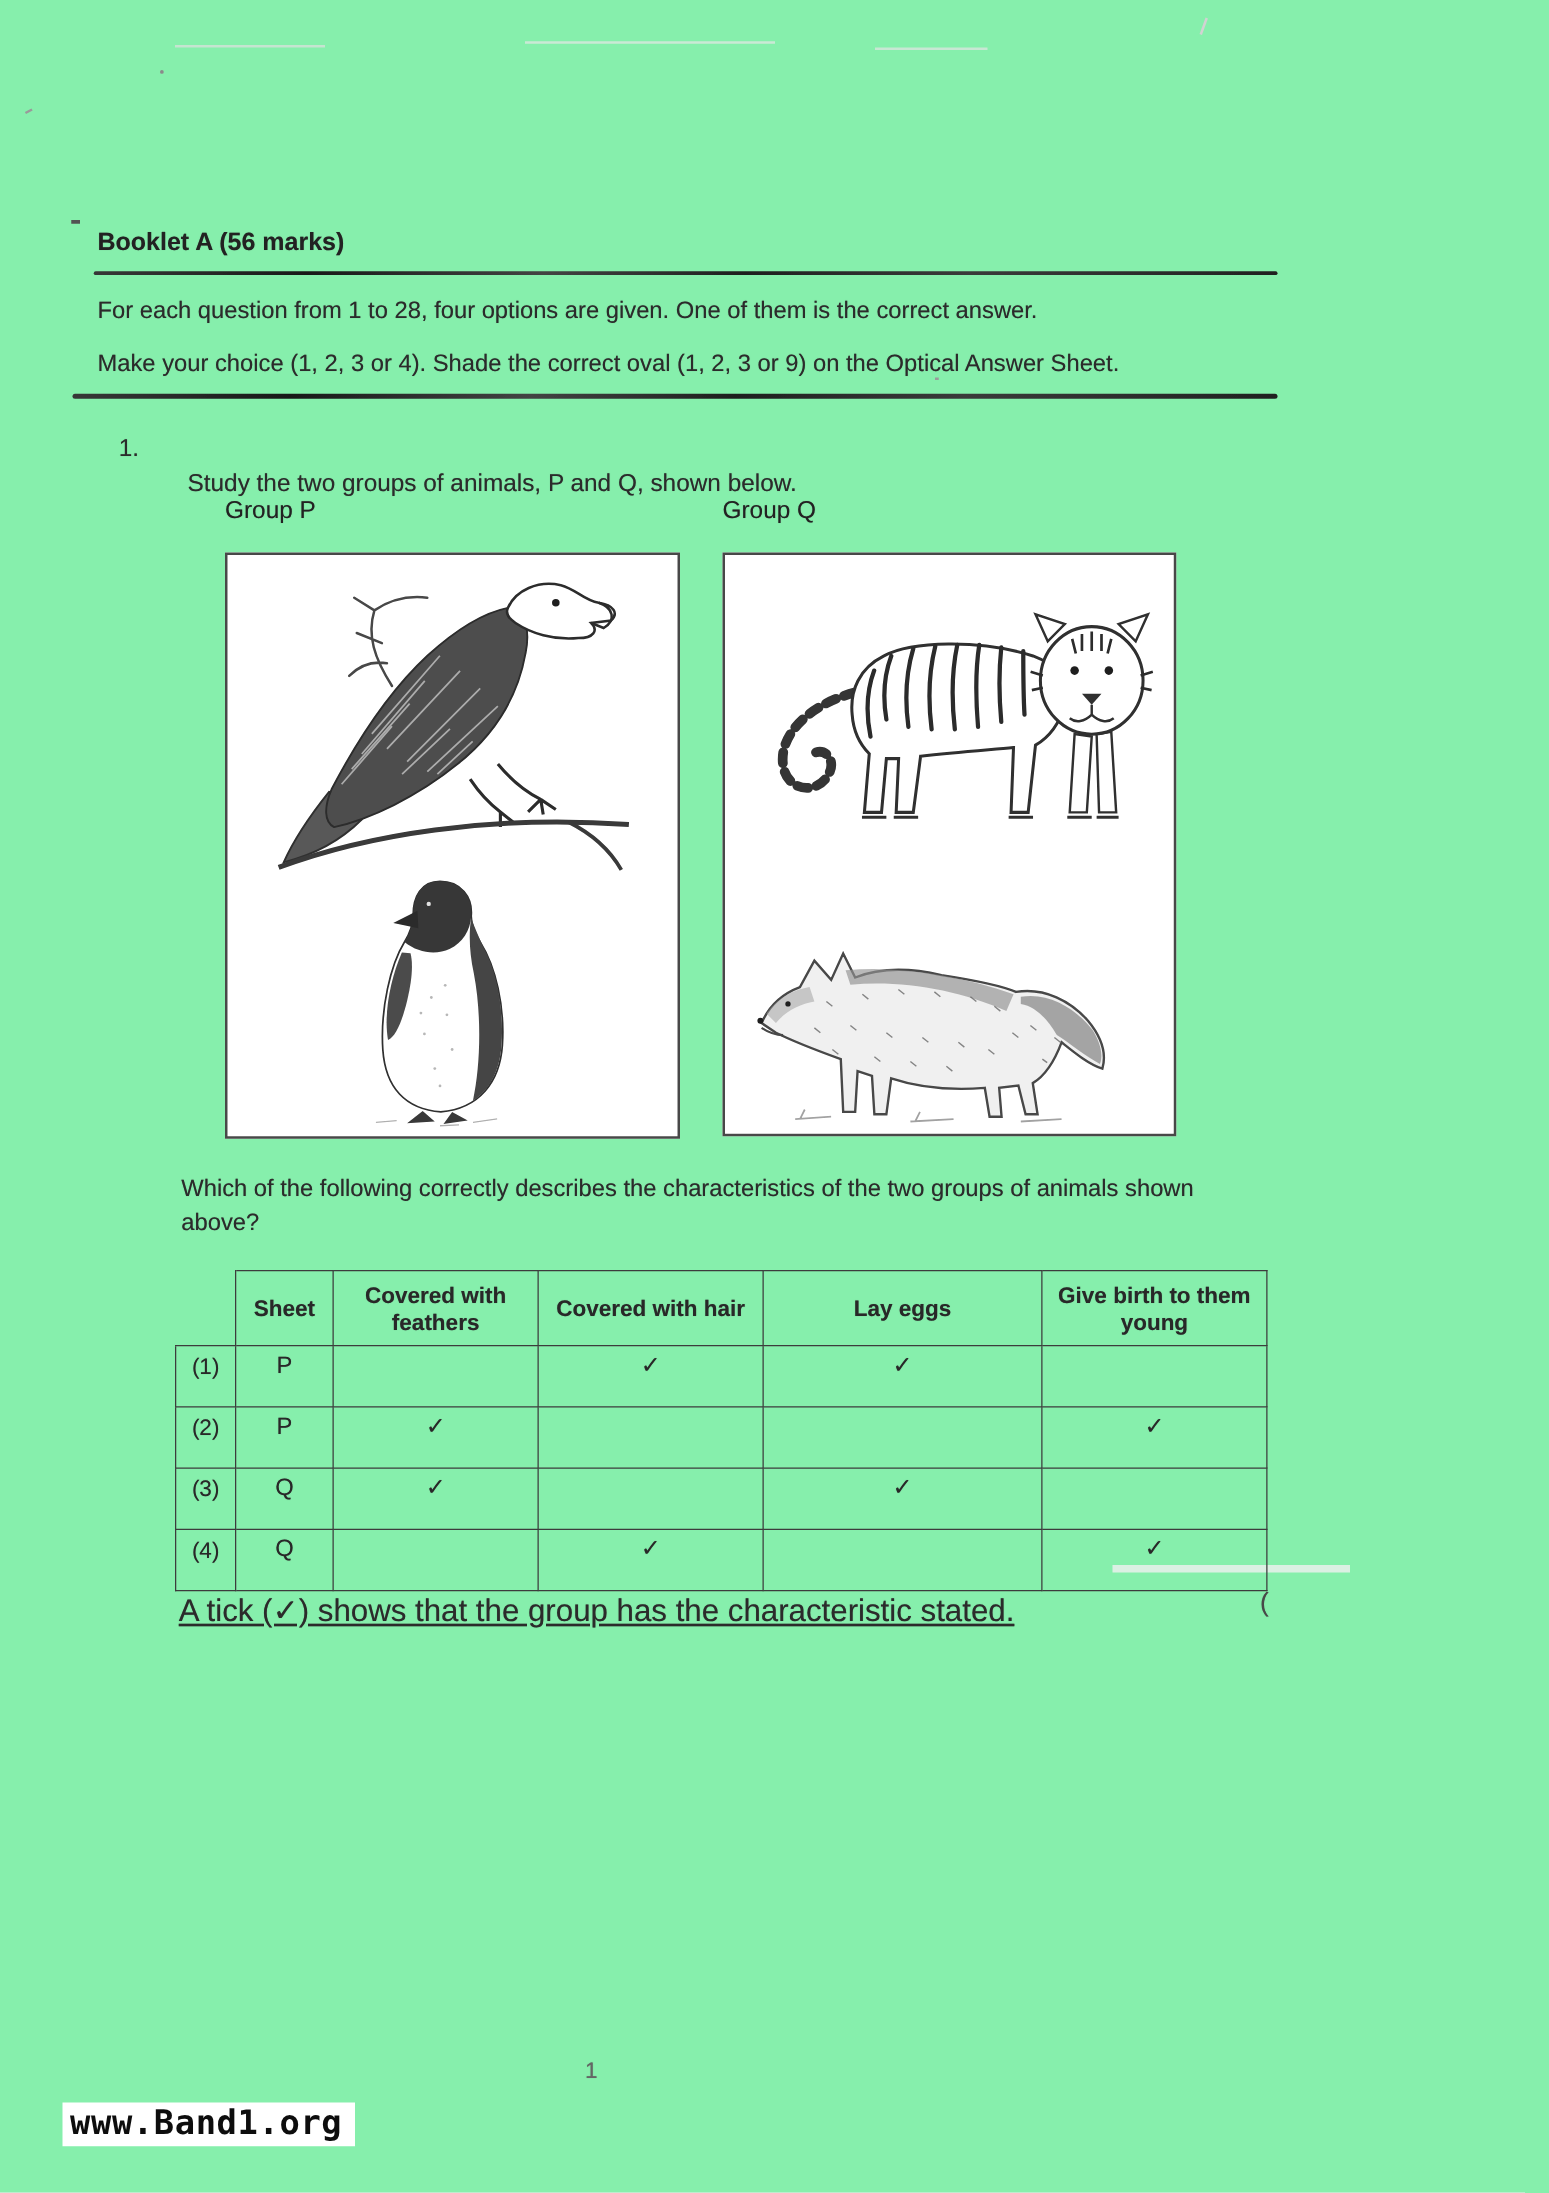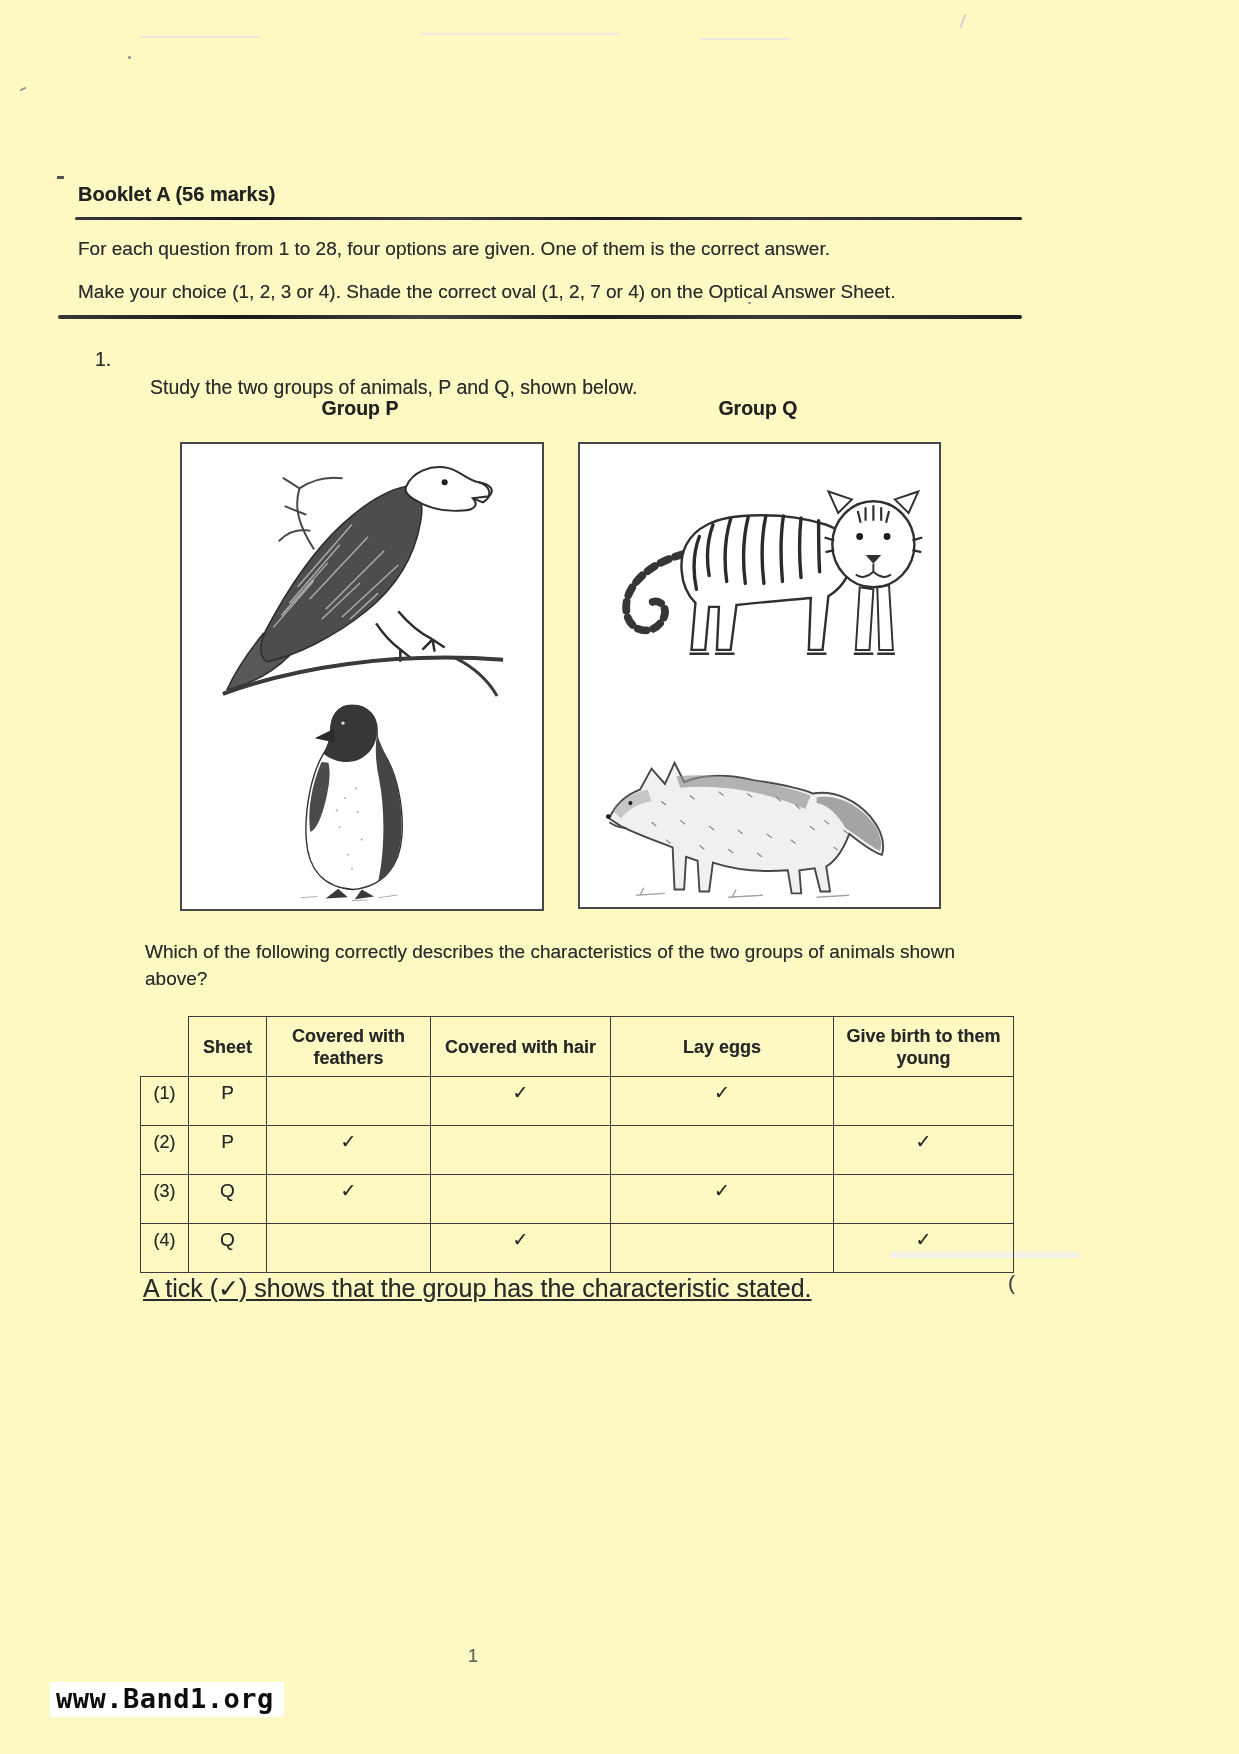--- a/index.html
+++ b/index.html
@@ -1,20 +1,20 @@
 <!DOCTYPE html>
 <html><head>
 <meta charset="utf-8">
 <style>
   html,body{margin:0;padding:0;background:#e9e9e9;}
   .page{
     position:relative;
     width:1239px;height:1754px;
     margin:0 auto;
-    background:#fef9c3;
+    background:#86efac;
     overflow:hidden;
     font-family:"Liberation Sans", sans-serif;
     color:#2e2e2e;
   }
   .scan-layer{
     position:absolute;inset:0;
     filter:blur(0.26px) contrast(1.04);
   }
   .txt{position:absolute;white-space:nowrap;text-shadow:0 0 0.6px rgba(60,60,60,.55);}
   .bold{font-weight:bold;color:#262626;}
@@ -24,22 +24,22 @@
         background:linear-gradient(90deg,#3a3a3a 0%,#1c1c1c 18%,#454545 38%,#222 55%,#3d3d3d 74%,#242424 100%);}
   .rule1{left:75px;top:217px;width:947px;}
   .rule2{left:58px;top:315px;width:964px;height:4px;}
   .instr{left:78px;font-size:19px;}
   .instr1{top:238px;}
   .instr2{top:281px;}
 
   .qnum{left:95px;top:348px;font-size:19.5px;}
   .qtext{left:150px;top:348px;font-size:19.5px;margin-top:28px;}
 
-  .group-label{position:absolute;top:397px;width:360px;text-align:center;
-               font-size:19.5px;font-weight:bold;color:#262626;text-shadow:0 0 0.6px rgba(60,60,60,.55);}
+  .group-label{position:absolute;top:397px;width:360px;text-align:left;
+               font-size:19.5px;font-weight:normal;color:#262626;text-shadow:0 0 0.6px rgba(60,60,60,.55);}
   .group-p-label{left:180px;}
   .group-q-label{left:578px;}
 
   .animal-box{position:absolute;top:442px;border:2px solid #4a4a4a;background:#fff;}
   .box-p{left:180px;width:360px;height:465px;}
   .box-q{left:578px;width:359px;height:463px;}
   .animal{position:absolute;}
 
   .subq{left:145px;top:938px;width:820px;font-size:19px;line-height:27px;white-space:normal;}
 
@@ -84,21 +84,21 @@
     <div class="noise" style="left:962px;top:14px;width:2px;height:14px;background:#cfcfcf;transform:rotate(20deg);"></div>
     <div class="noise" style="left:128px;top:56px;width:3px;height:3px;background:#8a8a8a;border-radius:50%;"></div>
     <div class="noise" style="left:20px;top:88px;width:6px;height:2px;background:#999;transform:rotate(-28deg);"></div>
     <div class="noise" style="left:748px;top:302px;width:3px;height:2px;background:#9a9a9a;"></div>
     <div class="noise" style="left:890px;top:1252px;width:190px;height:6px;background:#ececec;opacity:.8;"></div>
     <div class="noise" style="left:57px;top:176px;width:7px;height:3px;background:#555;"></div>
 
     <div class="txt bold booklet-title">Booklet A (56 marks)</div>
     <div class="rule rule1"></div>
     <div class="txt instr instr1">For each question from 1 to 28, four options are given. One of them is the correct answer.</div>
-    <div class="txt instr instr2">Make your choice (1, 2, 3 or 4). Shade the correct oval (1, 2, 7 or 4) on the Optical Answer Sheet.</div>
+    <div class="txt instr instr2">Make your choice (1, 2, 3 or 4). Shade the correct oval (1, 2, 3 or 9) on the Optical Answer Sheet.</div>
     <div class="rule rule2"></div>
 
     <div class="txt qnum">1.</div>
     <div class="txt qtext">Study the two groups of animals, P and Q, shown below.</div>
 
     <div class="group-label group-p-label">Group P</div>
     <div class="group-label group-q-label">Group Q</div>
 
     <div class="animal-box box-p">
       <svg class="animal" style="left:15px;top:8px;" width="330" height="252" viewBox="0 0 320 250">

